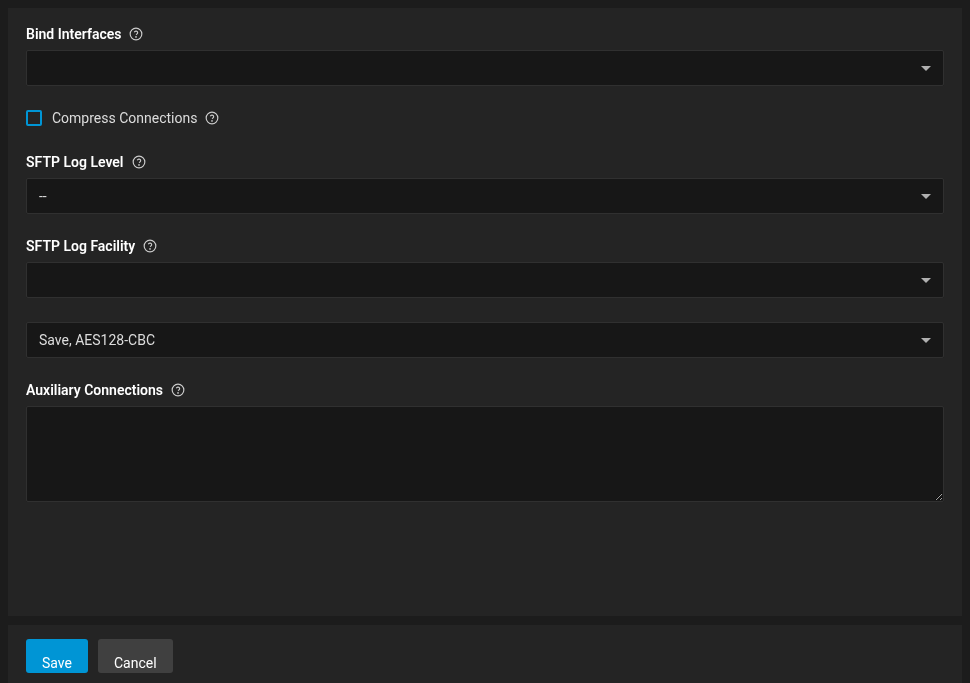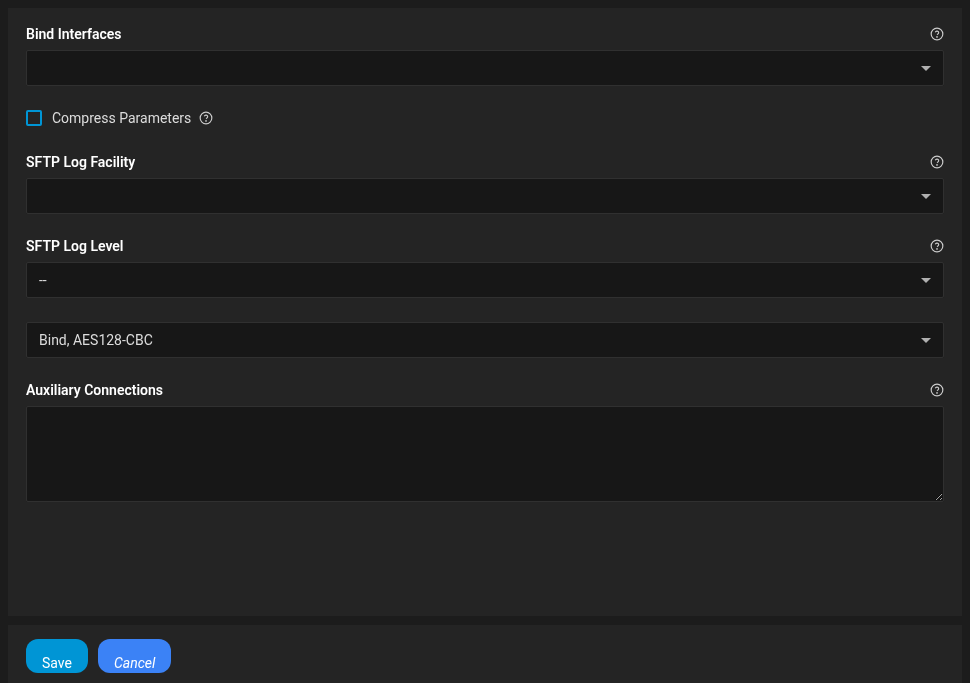--- a/index.html
+++ b/index.html
@@ -24,21 +24,20 @@
     }
     .form-group {
       margin-bottom: 24px;
     }
     .field-label {
       display: flex;
       align-items: center;
       margin-bottom: 8px;
       font-weight: 600;
       color: #ffffff;
-      justify-content: space-between;
     }
     .help-icon {
       display: inline-flex;
       align-items: center;
       justify-content: center;
       width: 14px;
       height: 14px;
       margin-left: 8px;
     }
     .select-control {
@@ -100,33 +99,32 @@
       margin: 8px 8px 0 8px;
       display: flex;
       gap: 10px;
       border-top: 1px solid #1c1c1c;
       background-color: #242424;
     }
     .btn {
       height: 34px;
       padding: 16px 16px;
       border: none;
-      border-radius: 12px;
+      border-radius: 3px;
       font-size: 14px;
       font-weight: 400;
       cursor: pointer;
       color: #ffffff;
       font-family: inherit;
     }
     .btn-primary {
       background-color: #0095d5;
     }
     .btn-secondary {
-      background-color: #3b82f6;
-      font-style: italic;
+      background-color: #404040;
     }
   </style>
 </head>
 <body>
 
 <div class="form-container">
 
   <div class="form-group">
     <div class="field-label">
       <span>Bind Interfaces</span>
@@ -139,67 +137,67 @@
       </span>
     </div>
     <div class="select-control">
       <span class="value"></span>
       <span class="dropdown-arrow"></span>
     </div>
   </div>
 
   <div class="checkbox-row">
     <div class="checkbox"></div>
-    <span class="checkbox-label">Compress Parameters</span>
+    <span class="checkbox-label">Compress Connections</span>
     <span class="help-icon">
       <svg width="14" height="14" viewBox="0 0 24 24" fill="none" stroke="#cccccc" stroke-width="2">
         <circle cx="12" cy="12" r="10"></circle>
         <path d="M9.1 9a3 3 0 0 1 5.82 1c0 2-3 3-3 3"></path>
         <circle cx="12" cy="17" r="0.5" fill="#cccccc"></circle>
       </svg>
     </span>
   </div>
 
   <div class="form-group">
     <div class="field-label">
+      <span>SFTP Log Level</span>
+      <span class="help-icon">
+        <svg width="14" height="14" viewBox="0 0 24 24" fill="none" stroke="#cccccc" stroke-width="2">
+          <circle cx="12" cy="12" r="10"></circle>
+          <path d="M9.1 9a3 3 0 0 1 5.82 1c0 2-3 3-3 3"></path>
+          <circle cx="12" cy="17" r="0.5" fill="#cccccc"></circle>
+        </svg>
+      </span>
+    </div>
+    <div class="select-control">
+      <span class="value">--</span>
+      <span class="dropdown-arrow"></span>
+    </div>
+  </div>
+
+  <div class="form-group">
+    <div class="field-label">
       <span>SFTP Log Facility</span>
       <span class="help-icon">
         <svg width="14" height="14" viewBox="0 0 24 24" fill="none" stroke="#cccccc" stroke-width="2">
           <circle cx="12" cy="12" r="10"></circle>
           <path d="M9.1 9a3 3 0 0 1 5.82 1c0 2-3 3-3 3"></path>
           <circle cx="12" cy="17" r="0.5" fill="#cccccc"></circle>
         </svg>
       </span>
     </div>
     <div class="select-control">
       <span class="value"></span>
       <span class="dropdown-arrow"></span>
     </div>
   </div>
 
   <div class="form-group">
-    <div class="field-label">
-      <span>SFTP Log Level</span>
-      <span class="help-icon">
-        <svg width="14" height="14" viewBox="0 0 24 24" fill="none" stroke="#cccccc" stroke-width="2">
-          <circle cx="12" cy="12" r="10"></circle>
-          <path d="M9.1 9a3 3 0 0 1 5.82 1c0 2-3 3-3 3"></path>
-          <circle cx="12" cy="17" r="0.5" fill="#cccccc"></circle>
-        </svg>
-      </span>
-    </div>
-    <div class="select-control">
-      <span class="value">--</span>
-      <span class="dropdown-arrow"></span>
-    </div>
-  </div>
-
-  <div class="form-group">
-    <div class="select-control">
-      <span class="value">Bind, AES128-CBC</span>
+    <div class="select-control">
+      <span class="value">Save, AES128-CBC</span>
       <span class="dropdown-arrow"></span>
     </div>
   </div>
 
   <div class="form-group">
     <div class="field-label">
       <span>Auxiliary Connections</span>
       <span class="help-icon">
         <svg width="14" height="14" viewBox="0 0 24 24" fill="none" stroke="#cccccc" stroke-width="2">
           <circle cx="12" cy="12" r="10"></circle>

